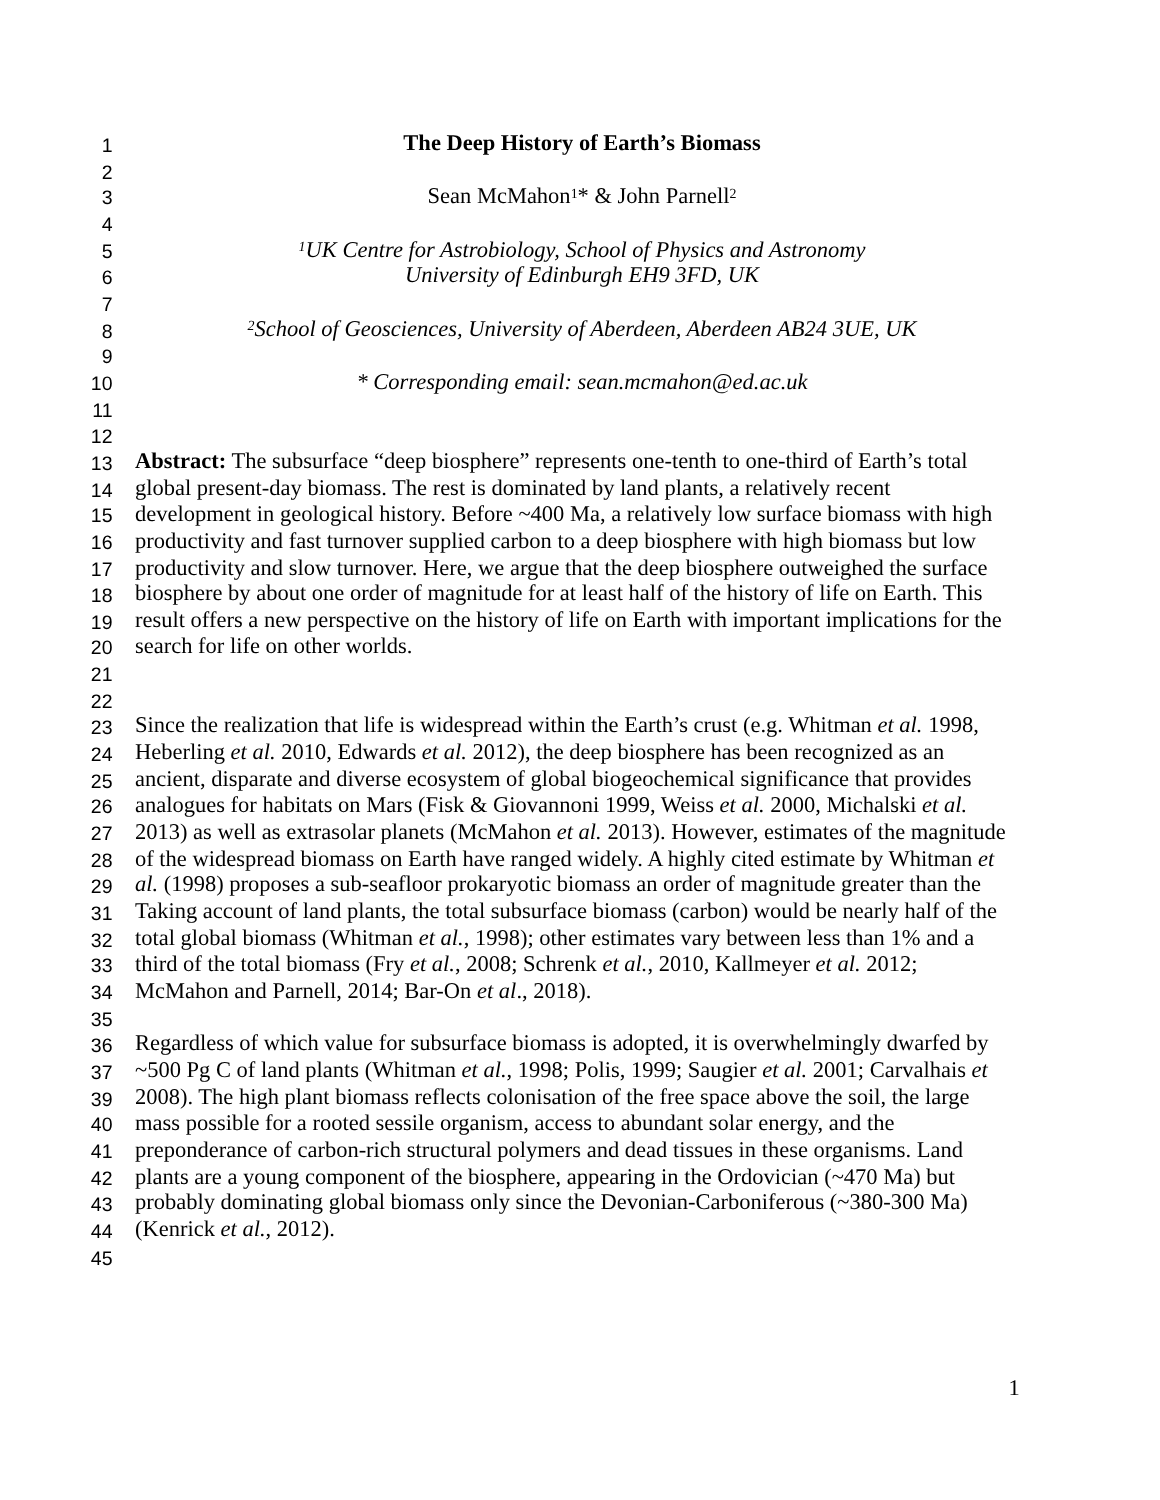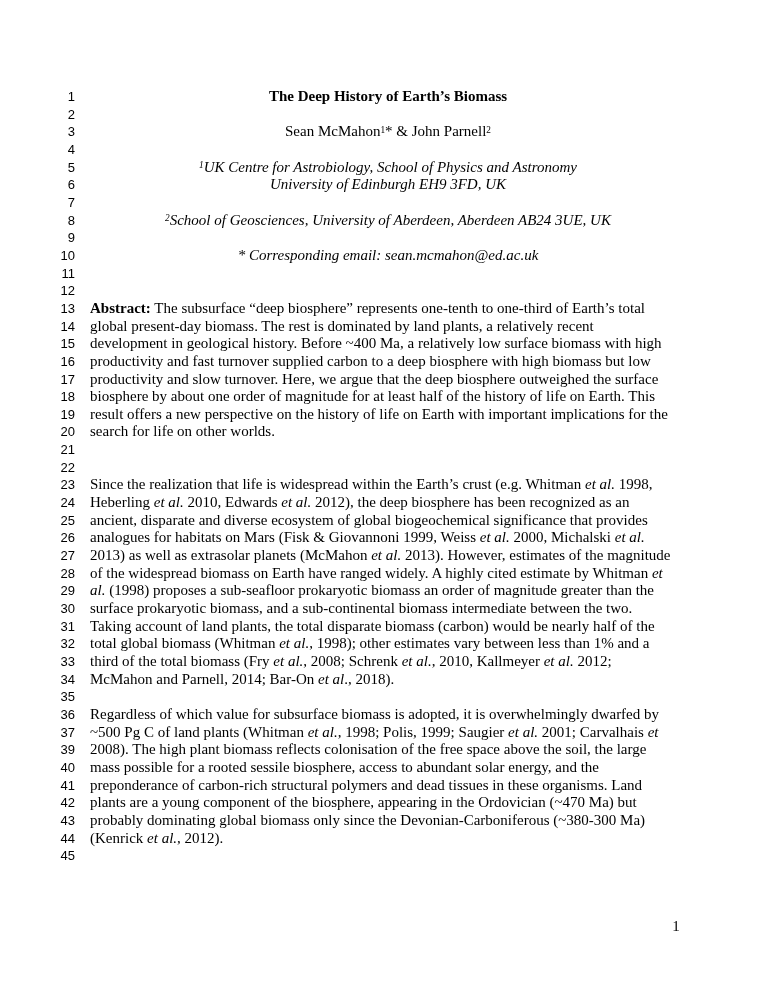--- a/index.html
+++ b/index.html
@@ -173,26 +173,22 @@
       </div>
       <div class="line">
         <span class="num">28</span>
         <span class="txt"><span>of the widespread biomass on Earth have ranged widely. A highly cited estimate by Whitman </span><span class="i">et</span></span>
       </div>
       <div class="line">
         <span class="num">29</span>
         <span class="txt"><span class="i">al.</span><span> (1998) proposes a sub-seafloor prokaryotic biomass an order of magnitude greater than the</span></span>
       </div>
       <div class="line">
-        <span class="num">30</span>
-        <span class="txt"><span>surface prokaryotic biomass, and a sub-continental biomass intermediate between the two.</span></span>
-      </div>
-      <div class="line">
         <span class="num">31</span>
-        <span class="txt"><span>Taking account of land plants, the total disparate biomass (carbon) would be nearly half of the</span></span>
+        <span class="txt"><span>Taking account of land plants, the total subsurface biomass (carbon) would be nearly half of the</span></span>
       </div>
       <div class="line">
         <span class="num">32</span>
         <span class="txt"><span>total global biomass (Whitman </span><span class="i">et al.</span><span>, 1998); other estimates vary between less than 1% and a</span></span>
       </div>
       <div class="line">
         <span class="num">33</span>
         <span class="txt"><span>third of the total biomass (Fry </span><span class="i">et al.</span><span>, 2008; Schrenk </span><span class="i">et al.</span><span>, 2010, Kallmeyer </span><span class="i">et al.</span><span> 2012;</span></span>
       </div>
       <div class="line">
@@ -210,21 +206,21 @@
       <div class="line">
         <span class="num">37</span>
         <span class="txt"><span>~500 Pg C of land plants (Whitman </span><span class="i">et al.</span><span>, 1998; Polis, 1999; Saugier </span><span class="i">et al.</span><span> 2001; Carvalhais </span><span class="i">et</span></span>
       </div>
       <div class="line">
         <span class="num">39</span>
         <span class="txt"><span>2008). The high plant biomass reflects colonisation of the free space above the soil, the large</span></span>
       </div>
       <div class="line">
         <span class="num">40</span>
-        <span class="txt"><span>mass possible for a rooted sessile biosphere, access to abundant solar energy, and the</span></span>
+        <span class="txt"><span>mass possible for a rooted sessile organism, access to abundant solar energy, and the</span></span>
       </div>
       <div class="line">
         <span class="num">41</span>
         <span class="txt"><span>preponderance of carbon-rich structural polymers and dead tissues in these organisms. Land</span></span>
       </div>
       <div class="line">
         <span class="num">42</span>
         <span class="txt"><span>plants are a young component of the biosphere, appearing in the Ordovician (~470 Ma) but</span></span>
       </div>
       <div class="line">

